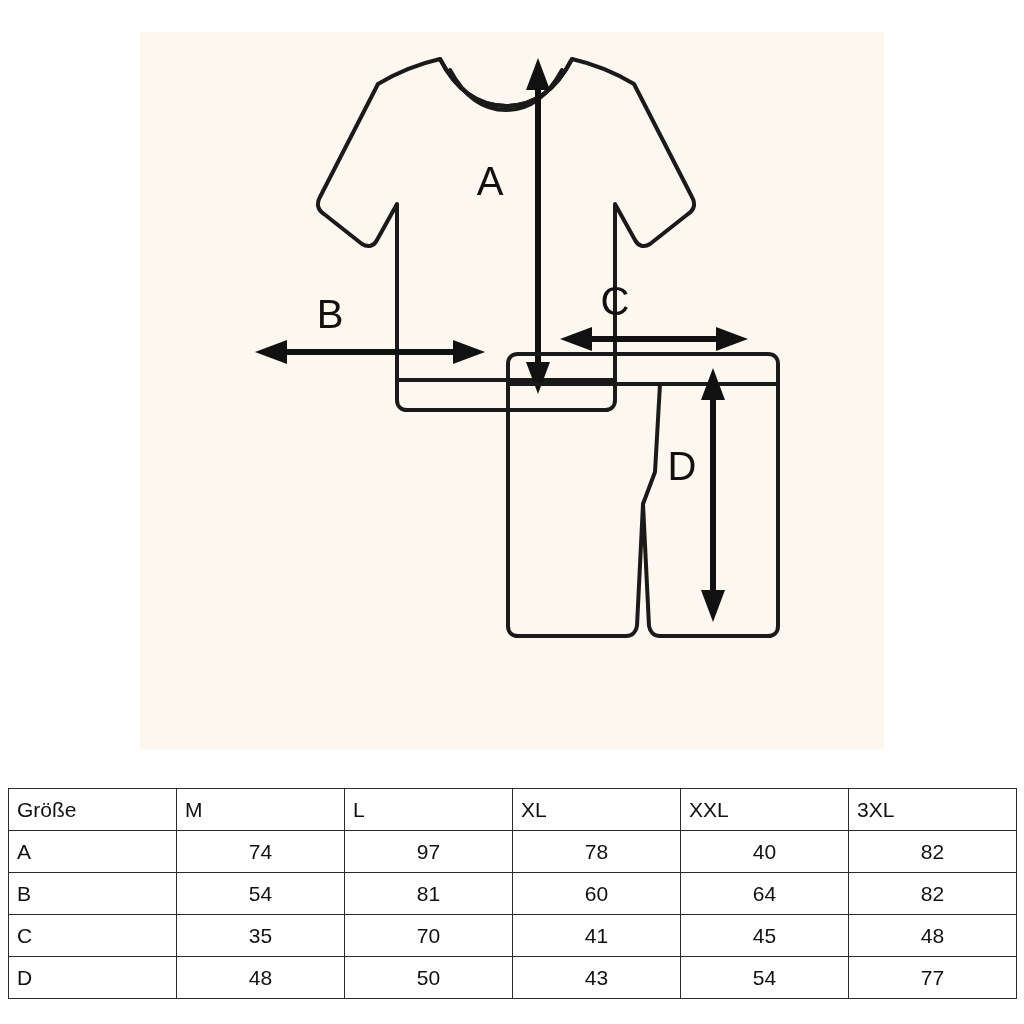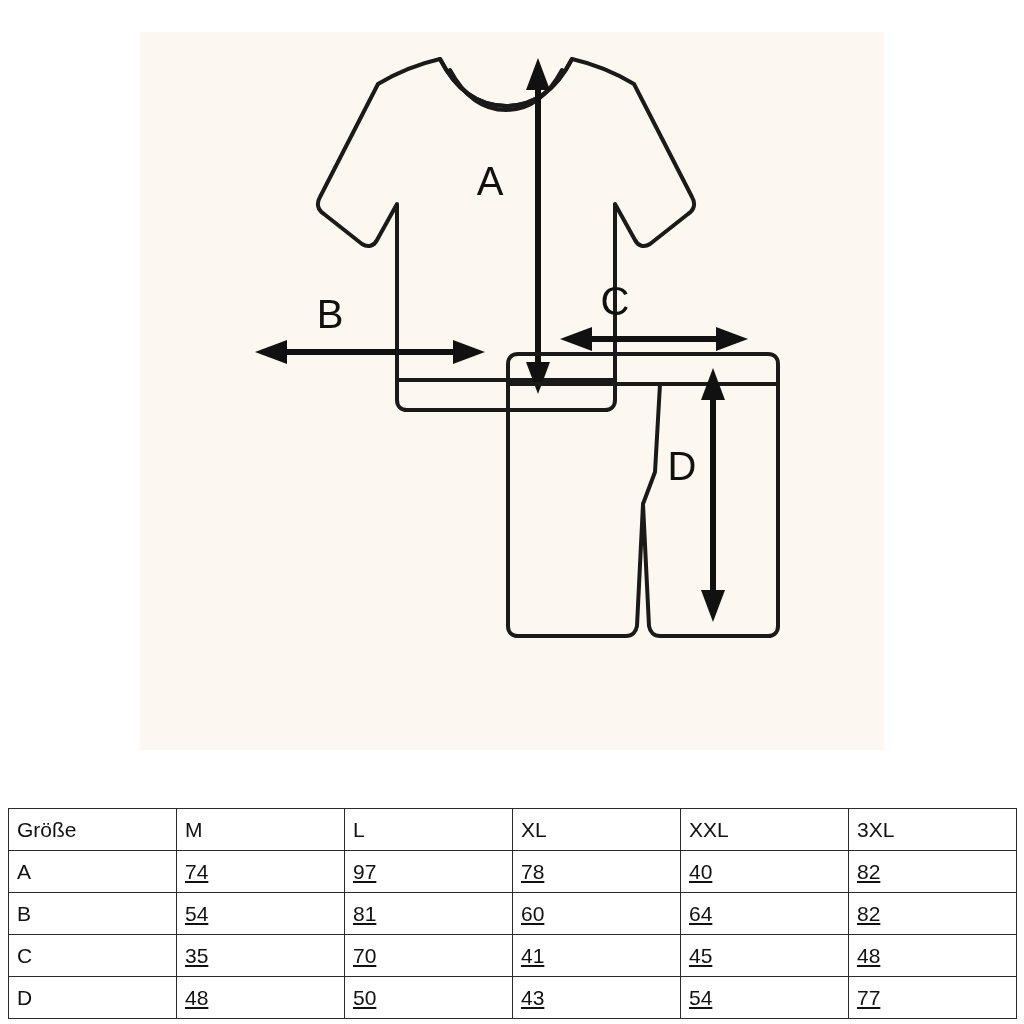--- a/index.html
+++ b/index.html
@@ -34,21 +34,21 @@
   .dim-letter {
     font-family: "Liberation Sans", sans-serif;
     font-size: 40px;
     fill: #111111;
   }
 
   
   #size-table-wrap {
     position: absolute;
     left: 8px;
-    top: 808px;
+    top: 788px;
     width: 1008px;
   }
   table#size-table {
     border-collapse: collapse;
     width: 1008px;
     table-layout: fixed;
     font-size: 21px;
     font-family: "Liberation Sans", sans-serif;
   }
   table#size-table td {
@@ -56,22 +56,21 @@
     height: 41px;
     padding: 0 8px;
     vertical-align: middle;
     background: #ffffff;
     color: #111111;
   }
   td.label-cell {
     text-align: left;
   }
   td.value-cell {
-    text-align: left;
-    text-decoration: underline;
+    text-align: center;
   }
   col.c-label { width: 168px; }
   col.c-size  { width: 168px; }
 </style>
 </head>
 <body>
 
 <div id="diagram-panel">
   <svg id="diagram-svg" width="744" height="718" viewBox="0 0 744 718" xmlns="http://www.w3.org/2000/svg">
 

